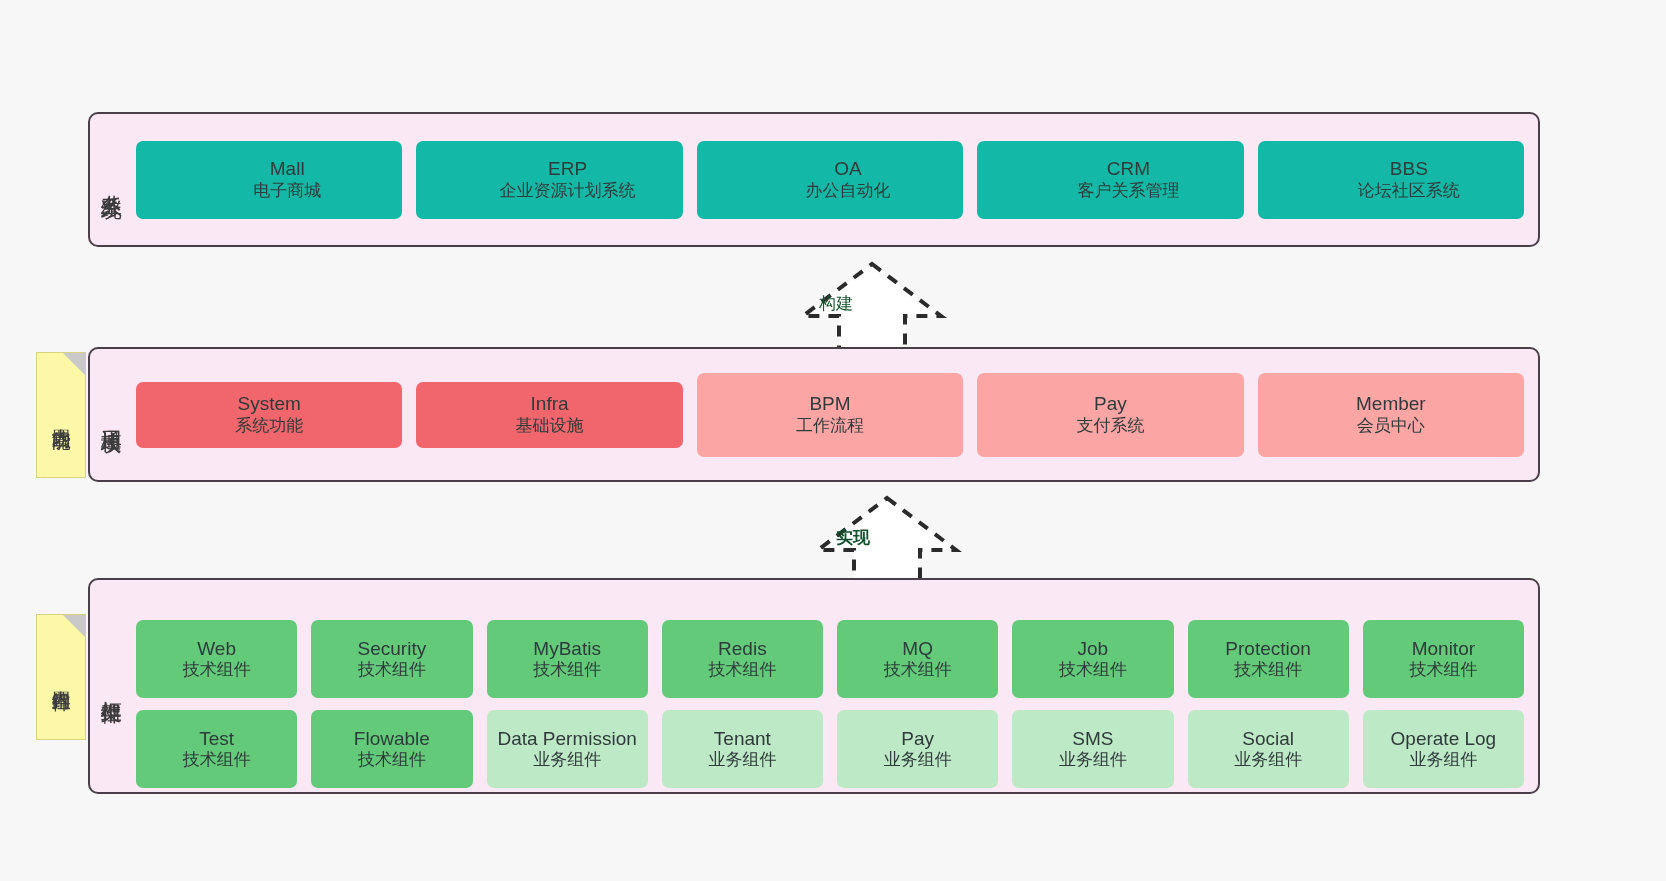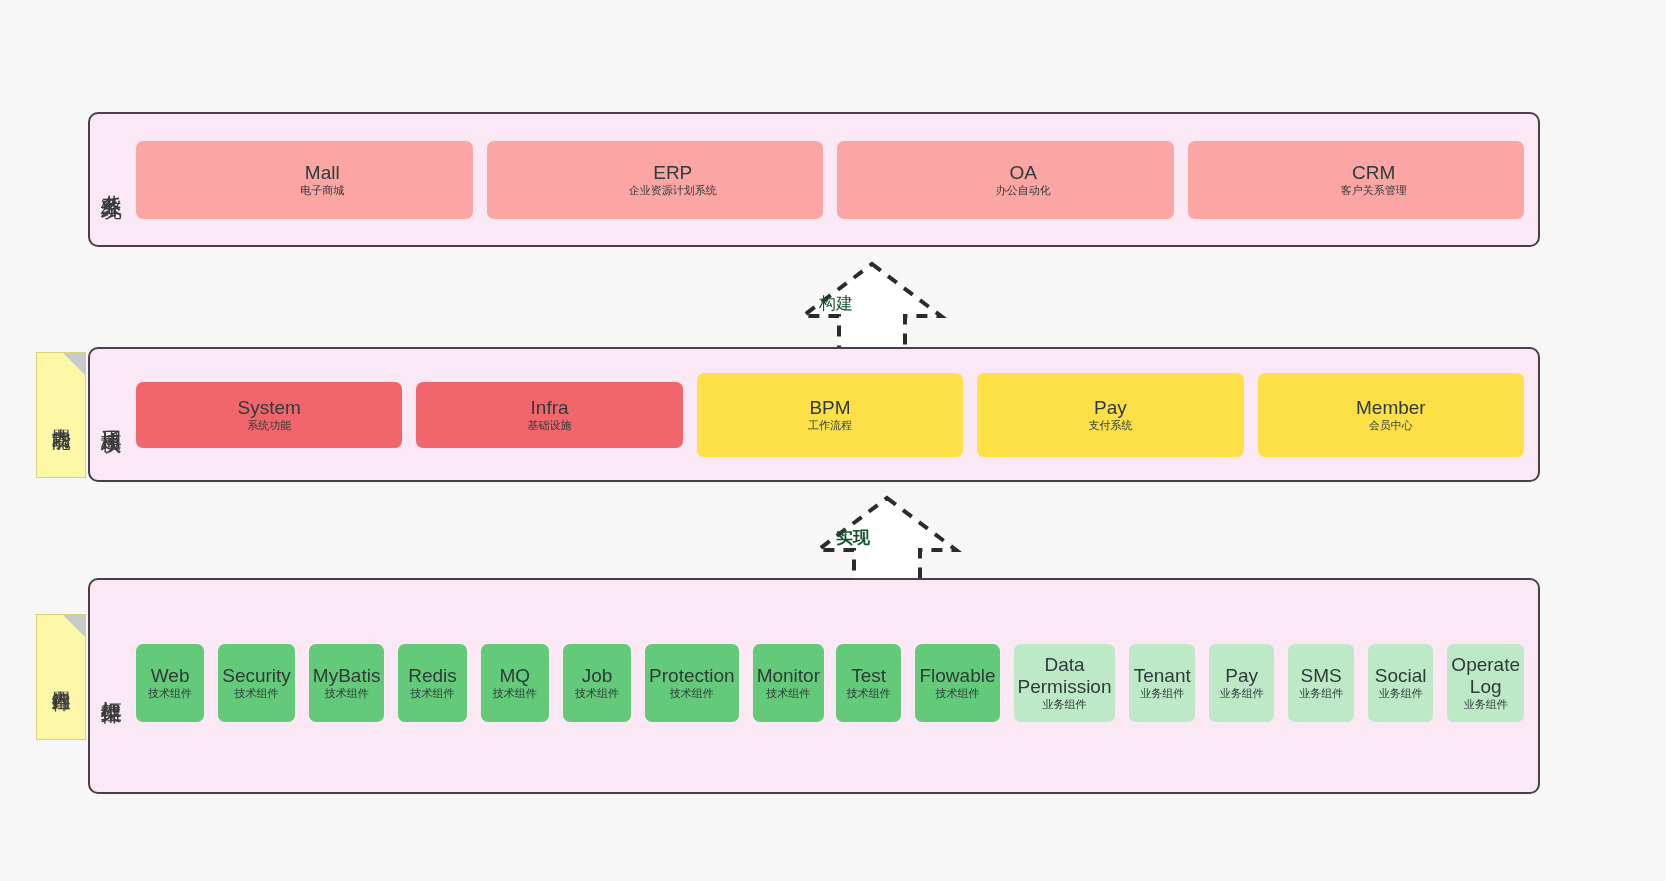--- a/index.html
+++ b/index.html
@@ -50,24 +50,24 @@
 
   .band-body {
     flex: 1 1 auto;
     display: flex;
     align-items: center;
     gap: 14px;
     padding: 0 14px 0 4px;
   }
 
   .band-body.two-rows {
-    flex-direction: row;
-    justify-content: space-between;
+    flex-direction: column;
+    justify-content: flex-end;
     gap: 12px;
-    padding: 14px 14px 21px 4px;
+    padding: 14px 14px 4px 4px;
   }
 
   .grid-row {
     display: flex;
     width: 100%;
     gap: 14px;
   }
 
   
   .card {
@@ -81,27 +81,27 @@
     text-align: center;
     line-height: 1.18;
     padding: 6px 4px;
     user-select: none;
   }
   .card .en {
     font-size: 19px;
     color: #2f3b3b;
   }
   .card .cn {
-    font-size: 11px;
+    font-size: 17px;
     color: #2f3b3b;
   }
 
-  .card.blue   { background: #fca5a5; height: 78px; padding-left: 40px; }
+  .card.blue   { background: #14b8a6; height: 78px; padding-left: 40px; }
   .card.red    { background: #f1666c; height: 66px; }
-  .card.pink   { background: #fde047; height: 84px; }
+  .card.pink   { background: #fca5a5; height: 84px; }
   .card.green  { background: #62ca78; height: 78px; }
   .card.lgreen { background: #bde9c6; height: 78px; }
 
   
   .note {
     position: absolute;
     box-sizing: border-box;
     width: 50px;
     background: #fcf8a8;
     border: 1px solid #d9d37e;
@@ -165,20 +165,24 @@
         <span class="en">OA</span>
         <span class="cn">办公自动化</span>
       </div>
 
       <div class="card blue">
         <span class="en">CRM</span>
         <span class="cn">客户关系管理</span>
       </div>
 
 
+      <div class="card blue">
+        <span class="en">BBS</span>
+        <span class="cn">论坛社区系统</span>
+      </div>
 
     </div>
   </div>
 
   <div class="arrow" style="left:790px; top:258px; width:160px; height:98px;">
     <svg width="160" height="98" viewBox="0 0 160 98">
       <path d="M 82 6 L 151 58 L 115 58 L 115 94 L 49 94 L 49 58 L 13 58 Z" fill="#ffffff" stroke="#2b2b2b" stroke-width="4" stroke-dasharray="11 9" stroke-linejoin="miter"></path>
     </svg>
   </div>
   <div class="arrow-label" style="left:819px; top:292px;">构建</div>

